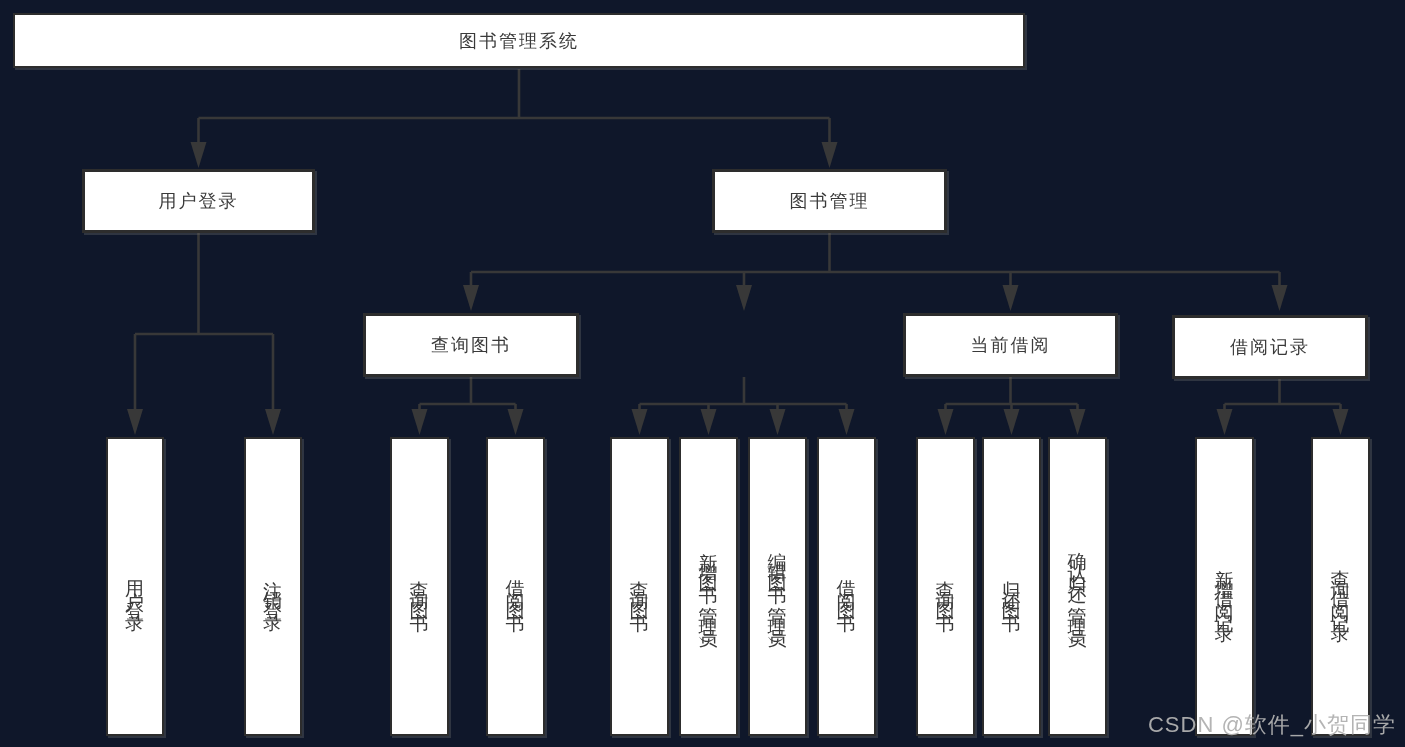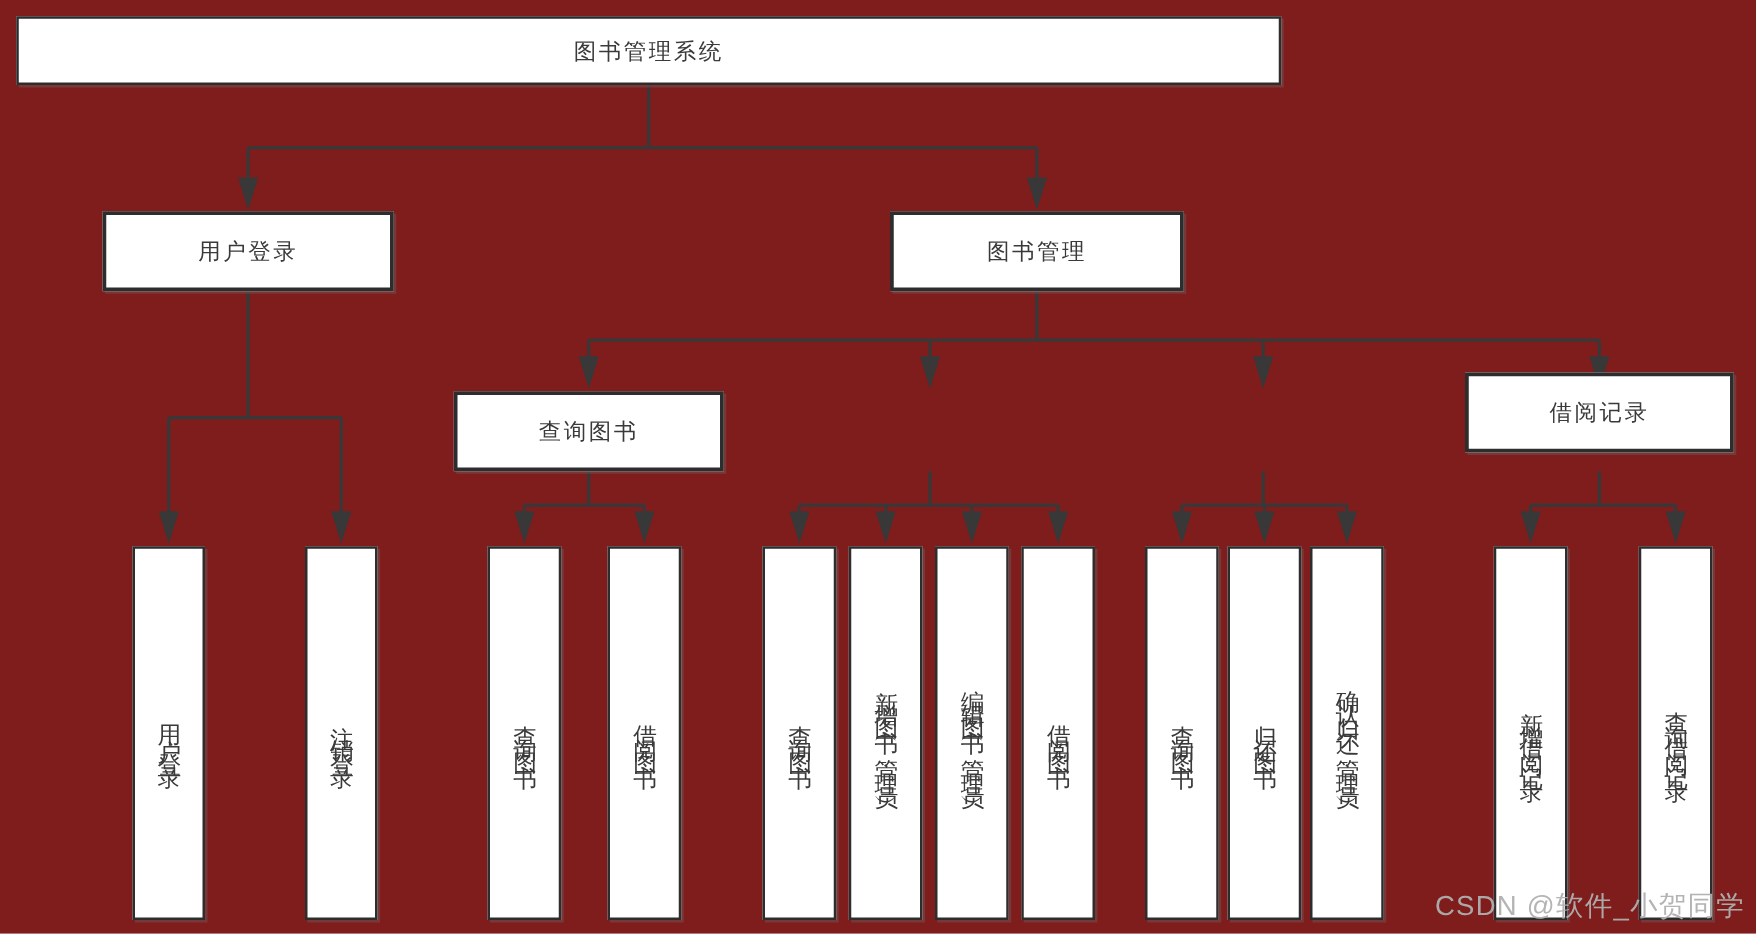--- a/index.html
+++ b/index.html
@@ -6,21 +6,21 @@
     --line:#383838;
     --box-border:#2d2d2d;
     --box-fill:#ffffff;
     --text:#3a3a3a;
     --watermark:#b0b0b0;
   }
   html,body{margin:0;padding:0;background:#ffffff;}
   .stage{
     position:relative;
     width:1405px;height:747px;
-    background:#7f1d1d;
+    background:#0f172a;
     overflow:hidden;
     font-family:"Liberation Sans","DejaVu Sans",sans-serif;
   }
   #connectors{position:absolute;left:0;top:0;z-index:1;}
   #connectors path{stroke:var(--line);stroke-width:2.6;fill:none;}
   #connectors polygon{fill:var(--line);stroke:none;}
   .box{
     position:absolute;
     box-sizing:border-box;
     background:var(--box-fill);
@@ -118,21 +118,24 @@
   <div class="box" style="left:82px;top:169px;width:233px;height:64px">
     <span class="h-label">用户登录</span>
   </div>
   <div class="box" style="left:712px;top:169px;width:235px;height:64px">
     <span class="h-label">图书管理</span>
   </div>
 
   <div class="box" style="left:363px;top:313px;width:216px;height:64px">
     <span class="h-label">查询图书</span>
   </div>
-  <div class="box" style="left:1172px;top:298px;width:215px;height:64px">
+  <div class="box" style="left:903px;top:313px;width:215px;height:64px">
+    <span class="h-label">当前借阅</span>
+  </div>
+  <div class="box" style="left:1172px;top:315px;width:196px;height:64px">
     <span class="h-label">借阅记录</span>
   </div>
 
   <div class="box leaf" style="left:106px;top:437px;width:58px;height:299px">
     <span class="v-label">用户登录</span>
   </div>
   <div class="box leaf" style="left:244px;top:437px;width:58px;height:299px">
     <span class="v-label">注销登录</span>
   </div>
 

